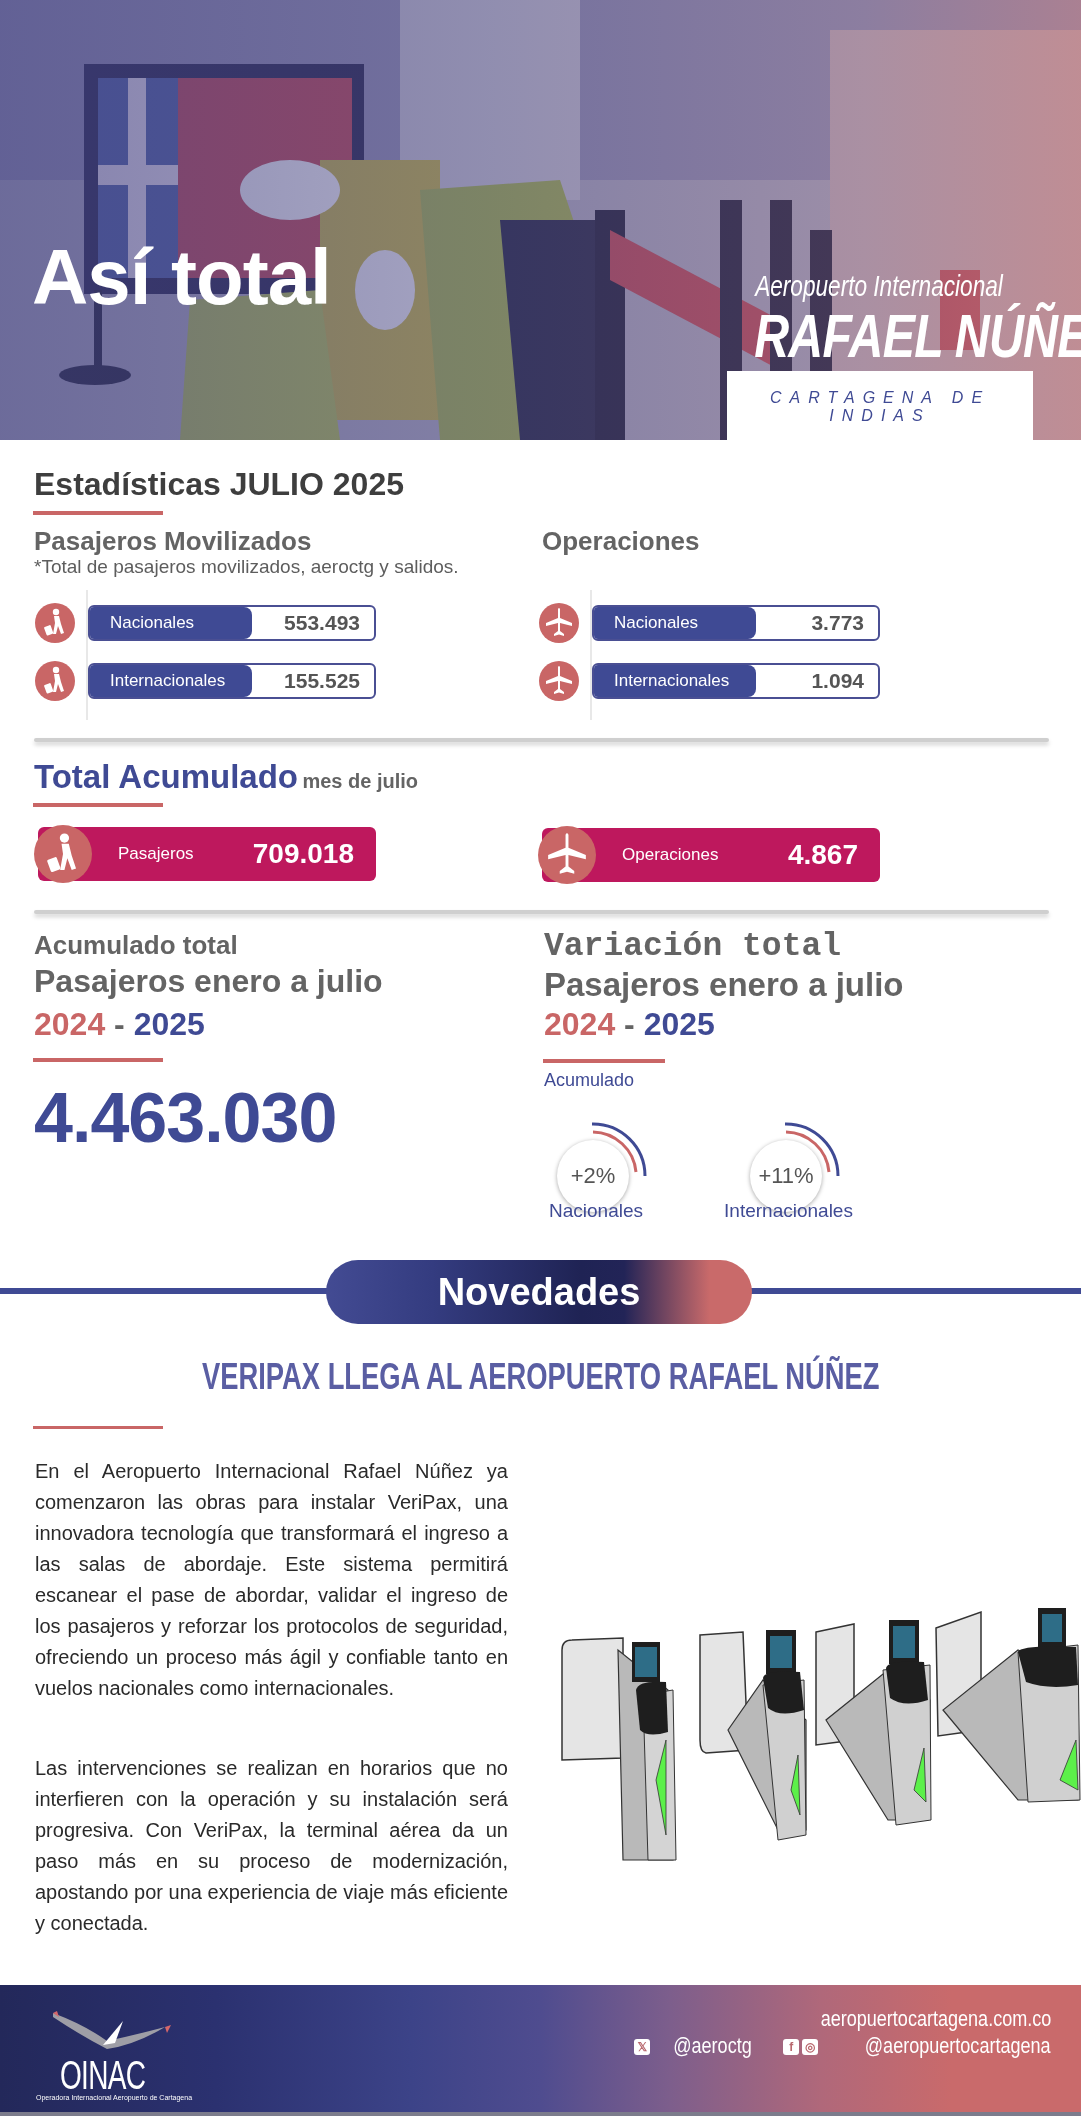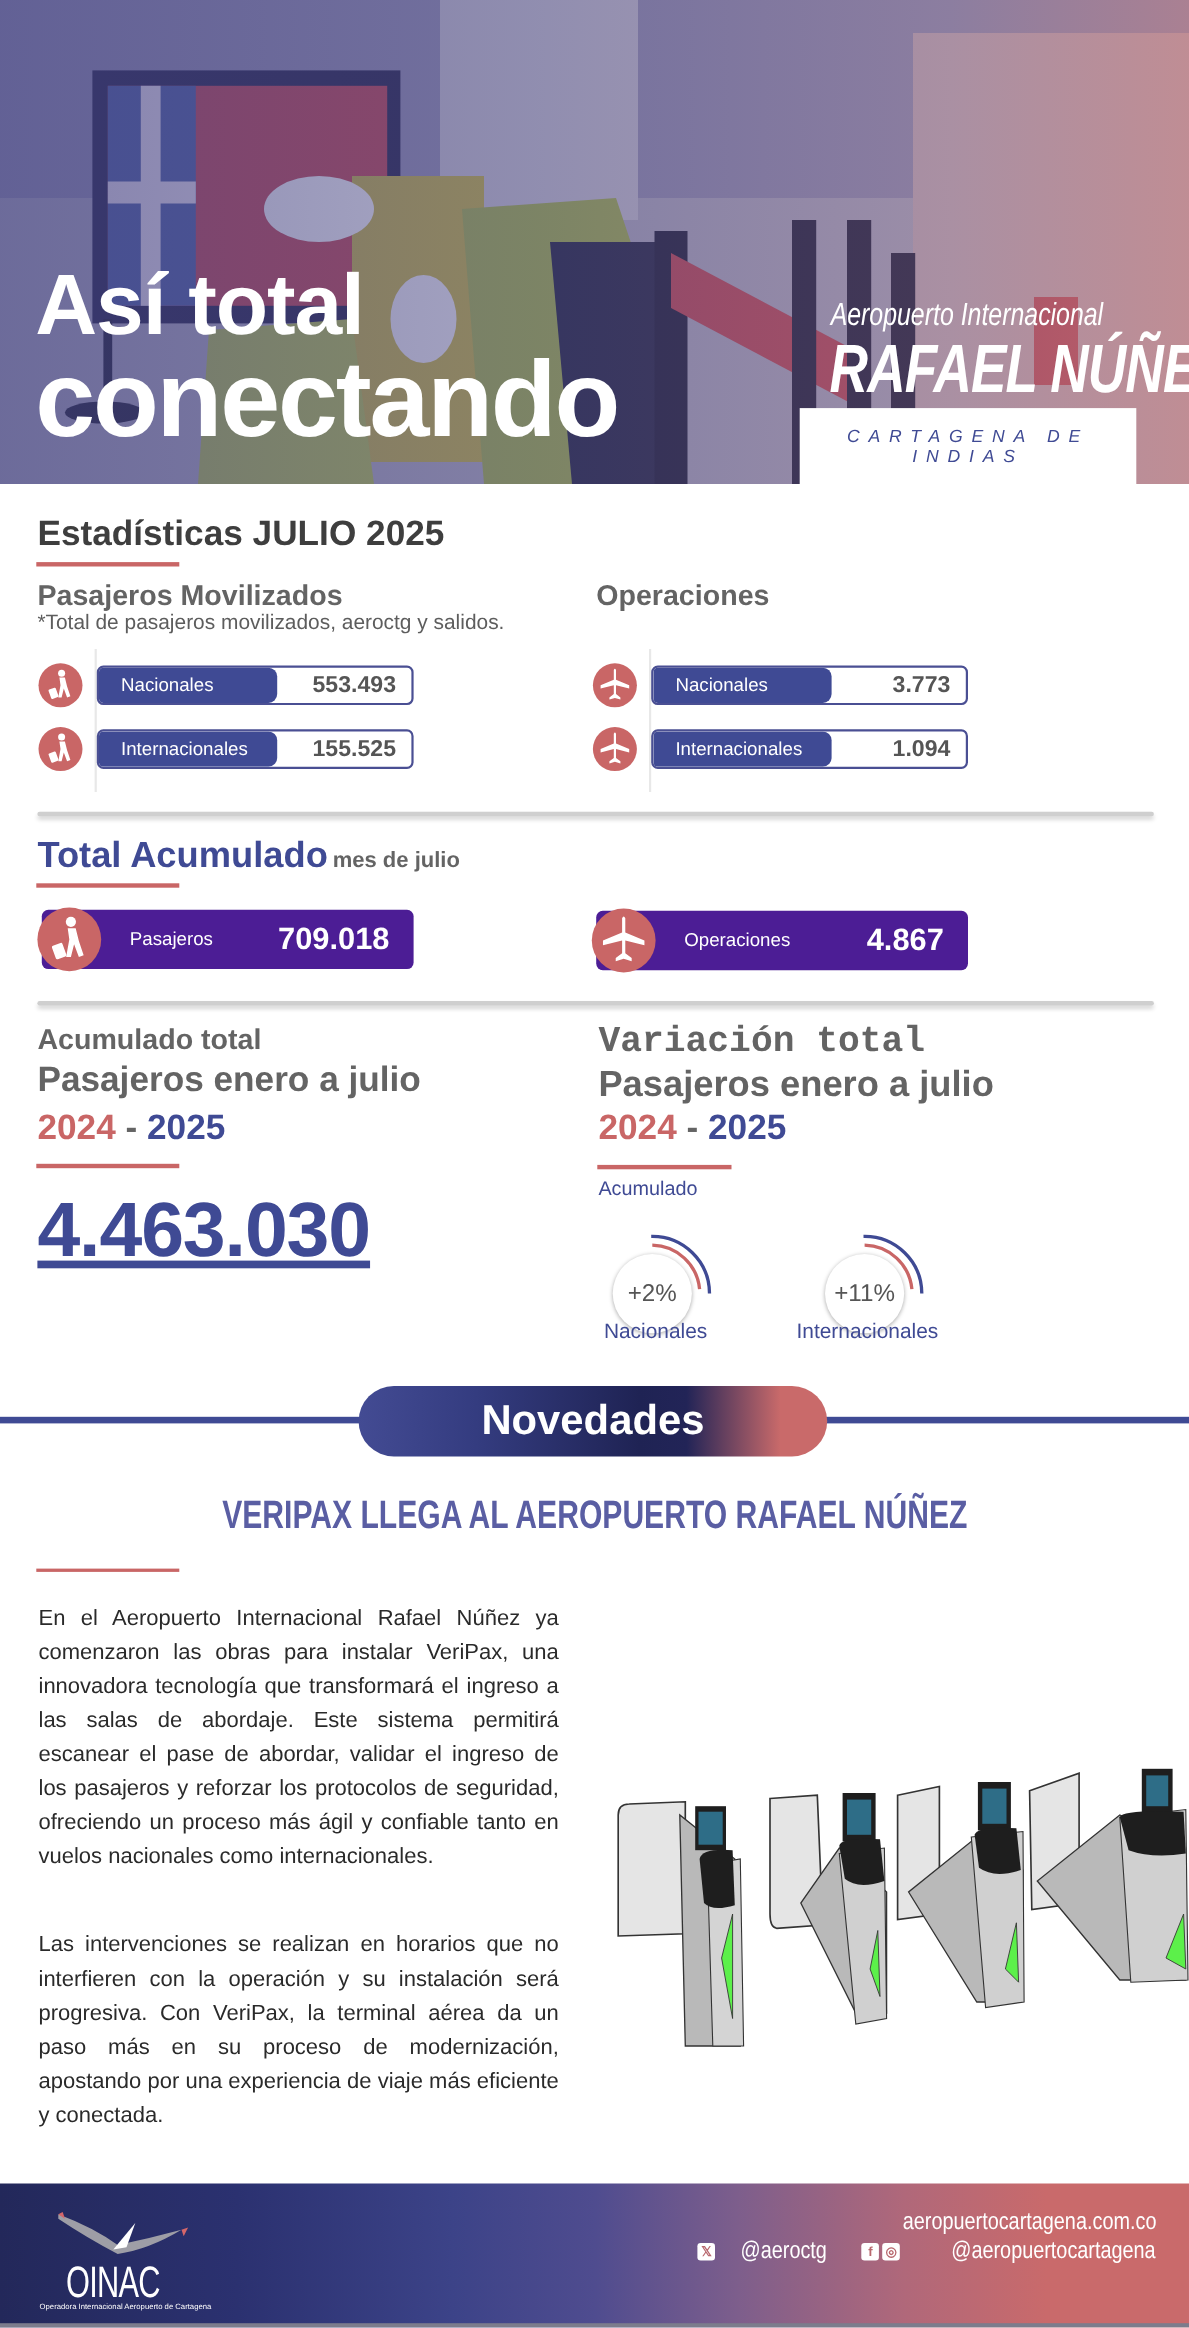--- a/index.html
+++ b/index.html
@@ -29,21 +29,21 @@
   .stat-row { position: absolute; height: 36px; }
   .stat-icon { position: absolute; left: 0; top: -2px; width: 40px; height: 40px; border-radius: 50%; background: #c96666; }
   .stat-icon svg { width: 40px; height: 40px; }
   .pill { position: absolute; left: 53px; top: 0; height: 36px; border: 2px solid #4a4f93; border-radius: 6px; background: #fff; overflow: hidden; }
   .pill .lbl { position: absolute; left: 0; top: 0; height: 100%; background: #3f4a94; color: #fff; font-size: 17px; padding-left: 20px; line-height: 32px; border-radius: 0 8px 8px 0; }
   .pill .val { position: absolute; right: 14px; top: 0; line-height: 32px; font-size: 21px; font-weight: bold; color: #555; }
   .vline { position: absolute; width: 2px; background: #e8e8e8; }
 
   .divider { position: absolute; left: 34px; width: 1015px; height: 4px; background: #cfcfcf; box-shadow: 0 3px 4px rgba(0,0,0,0.18); border-radius: 2px; }
 
-  .big-pill { position: absolute; height: 54px; background: #4c1d95; border-radius: 6px; }
+  .big-pill { position: absolute; height: 54px; background: #be185d; border-radius: 6px; }
   .big-pill .icn { position: absolute; left: -4px; top: -2px; width: 58px; height: 58px; border-radius: 50%; background: #c96666; }
   .big-pill .icn svg { width: 58px; height: 58px; }
   .big-pill .lbl { position: absolute; left: 80px; top: 0; line-height: 54px; color: #fff; font-size: 17px; }
   .big-pill .val { position: absolute; right: 22px; top: 0; line-height: 54px; color: #fff; font-size: 28px; font-weight: bold; }
 
   .yr-red { color: #c96666; }
   .yr-blue { color: #3f4a94; }
 
   .gauge { position: absolute; width: 110px; height: 110px; }
   .gauge .circ { position: absolute; left: 14px; top: 34px; width: 72px; height: 72px; border-radius: 50%; background: #fff; box-shadow: 0 1px 4px rgba(0,0,0,0.35); text-align: center; line-height: 72px; font-size: 22px; color: #555; }
@@ -98,21 +98,20 @@
     <rect x="595" y="210" width="30" height="230" fill="#262643"></rect>
     <path d="M610 230 L780 320 L780 370 L610 280 Z" fill="#b24a5c"></path>
     <rect x="720" y="200" width="22" height="240" fill="#262643"></rect>
     <rect x="770" y="200" width="22" height="240" fill="#262643"></rect>
     <rect x="810" y="230" width="22" height="210" fill="#262643"></rect>
     <rect x="940" y="270" width="40" height="80" fill="#b24a5c"></rect>
   </svg>
   <div class="shade"></div>
   <div class="hero-title">
     <span class="l1">Así total</span>
-    <span class="l2">conectando</span>
   </div>
   <div class="brand">
     <span class="b1">Aeropuerto Internacional</span>
     <span class="b2">RAFAEL NÚÑEZ</span>
     <span class="b3">CARTAGENA DE INDIAS</span>
   </div>
 </div>
 
 <div class="h-main">Estadísticas JULIO 2025</div>
 <div class="underline" style="left:33px; top:511px;"></div>
@@ -207,21 +206,21 @@
 <div class="divider" style="top:910px;"></div>
 
 <div style="position:absolute; left:34px; top:930px; font-size:26px; font-weight:bold; color:#646464;">Acumulado total</div>
 <div style="position:absolute; left:34px; top:963px; font-size:32px; font-weight:bold; color:#646464;">Pasajeros enero a julio</div>
 <div style="position:absolute; left:34px; top:1006px; font-size:32px; font-weight:bold;">
   <span class="yr-red">2024</span>
   <span style="color:#646464;">-</span>
   <span class="yr-blue">2025</span>
 </div>
 <div class="underline" style="left:33px; top:1058px;"></div>
-<div style="position:absolute; left:34px; top:1078px; font-size:70px; font-weight:bold; color:#3f4a94; letter-spacing:-1px;text-decoration:underline;">4.463.030</div>
+<div style="position:absolute; left:34px; top:1078px; font-size:70px; font-weight:bold; color:#3f4a94; letter-spacing:-1px;">4.463.030</div>
 
 <div style="position:absolute; left:544px; top:928px; font-size:33px; font-weight:bold; color:#646464;font-family:Liberation Mono, monospace;">Variación total</div>
 <div style="position:absolute; left:544px; top:966px; font-size:33px; font-weight:bold; color:#646464;">Pasajeros enero a julio</div>
 <div style="position:absolute; left:544px; top:1006px; font-size:32px; font-weight:bold;">
   <span class="yr-red">2024</span>
   <span style="color:#646464;">-</span>
   <span class="yr-blue">2025</span>
 </div>
 <div class="underline" style="left:543px; top:1059px; width:122px;"></div>
 <div style="position:absolute; left:544px; top:1070px; font-size:18px; color:#3f4a94;">Acumulado</div>

